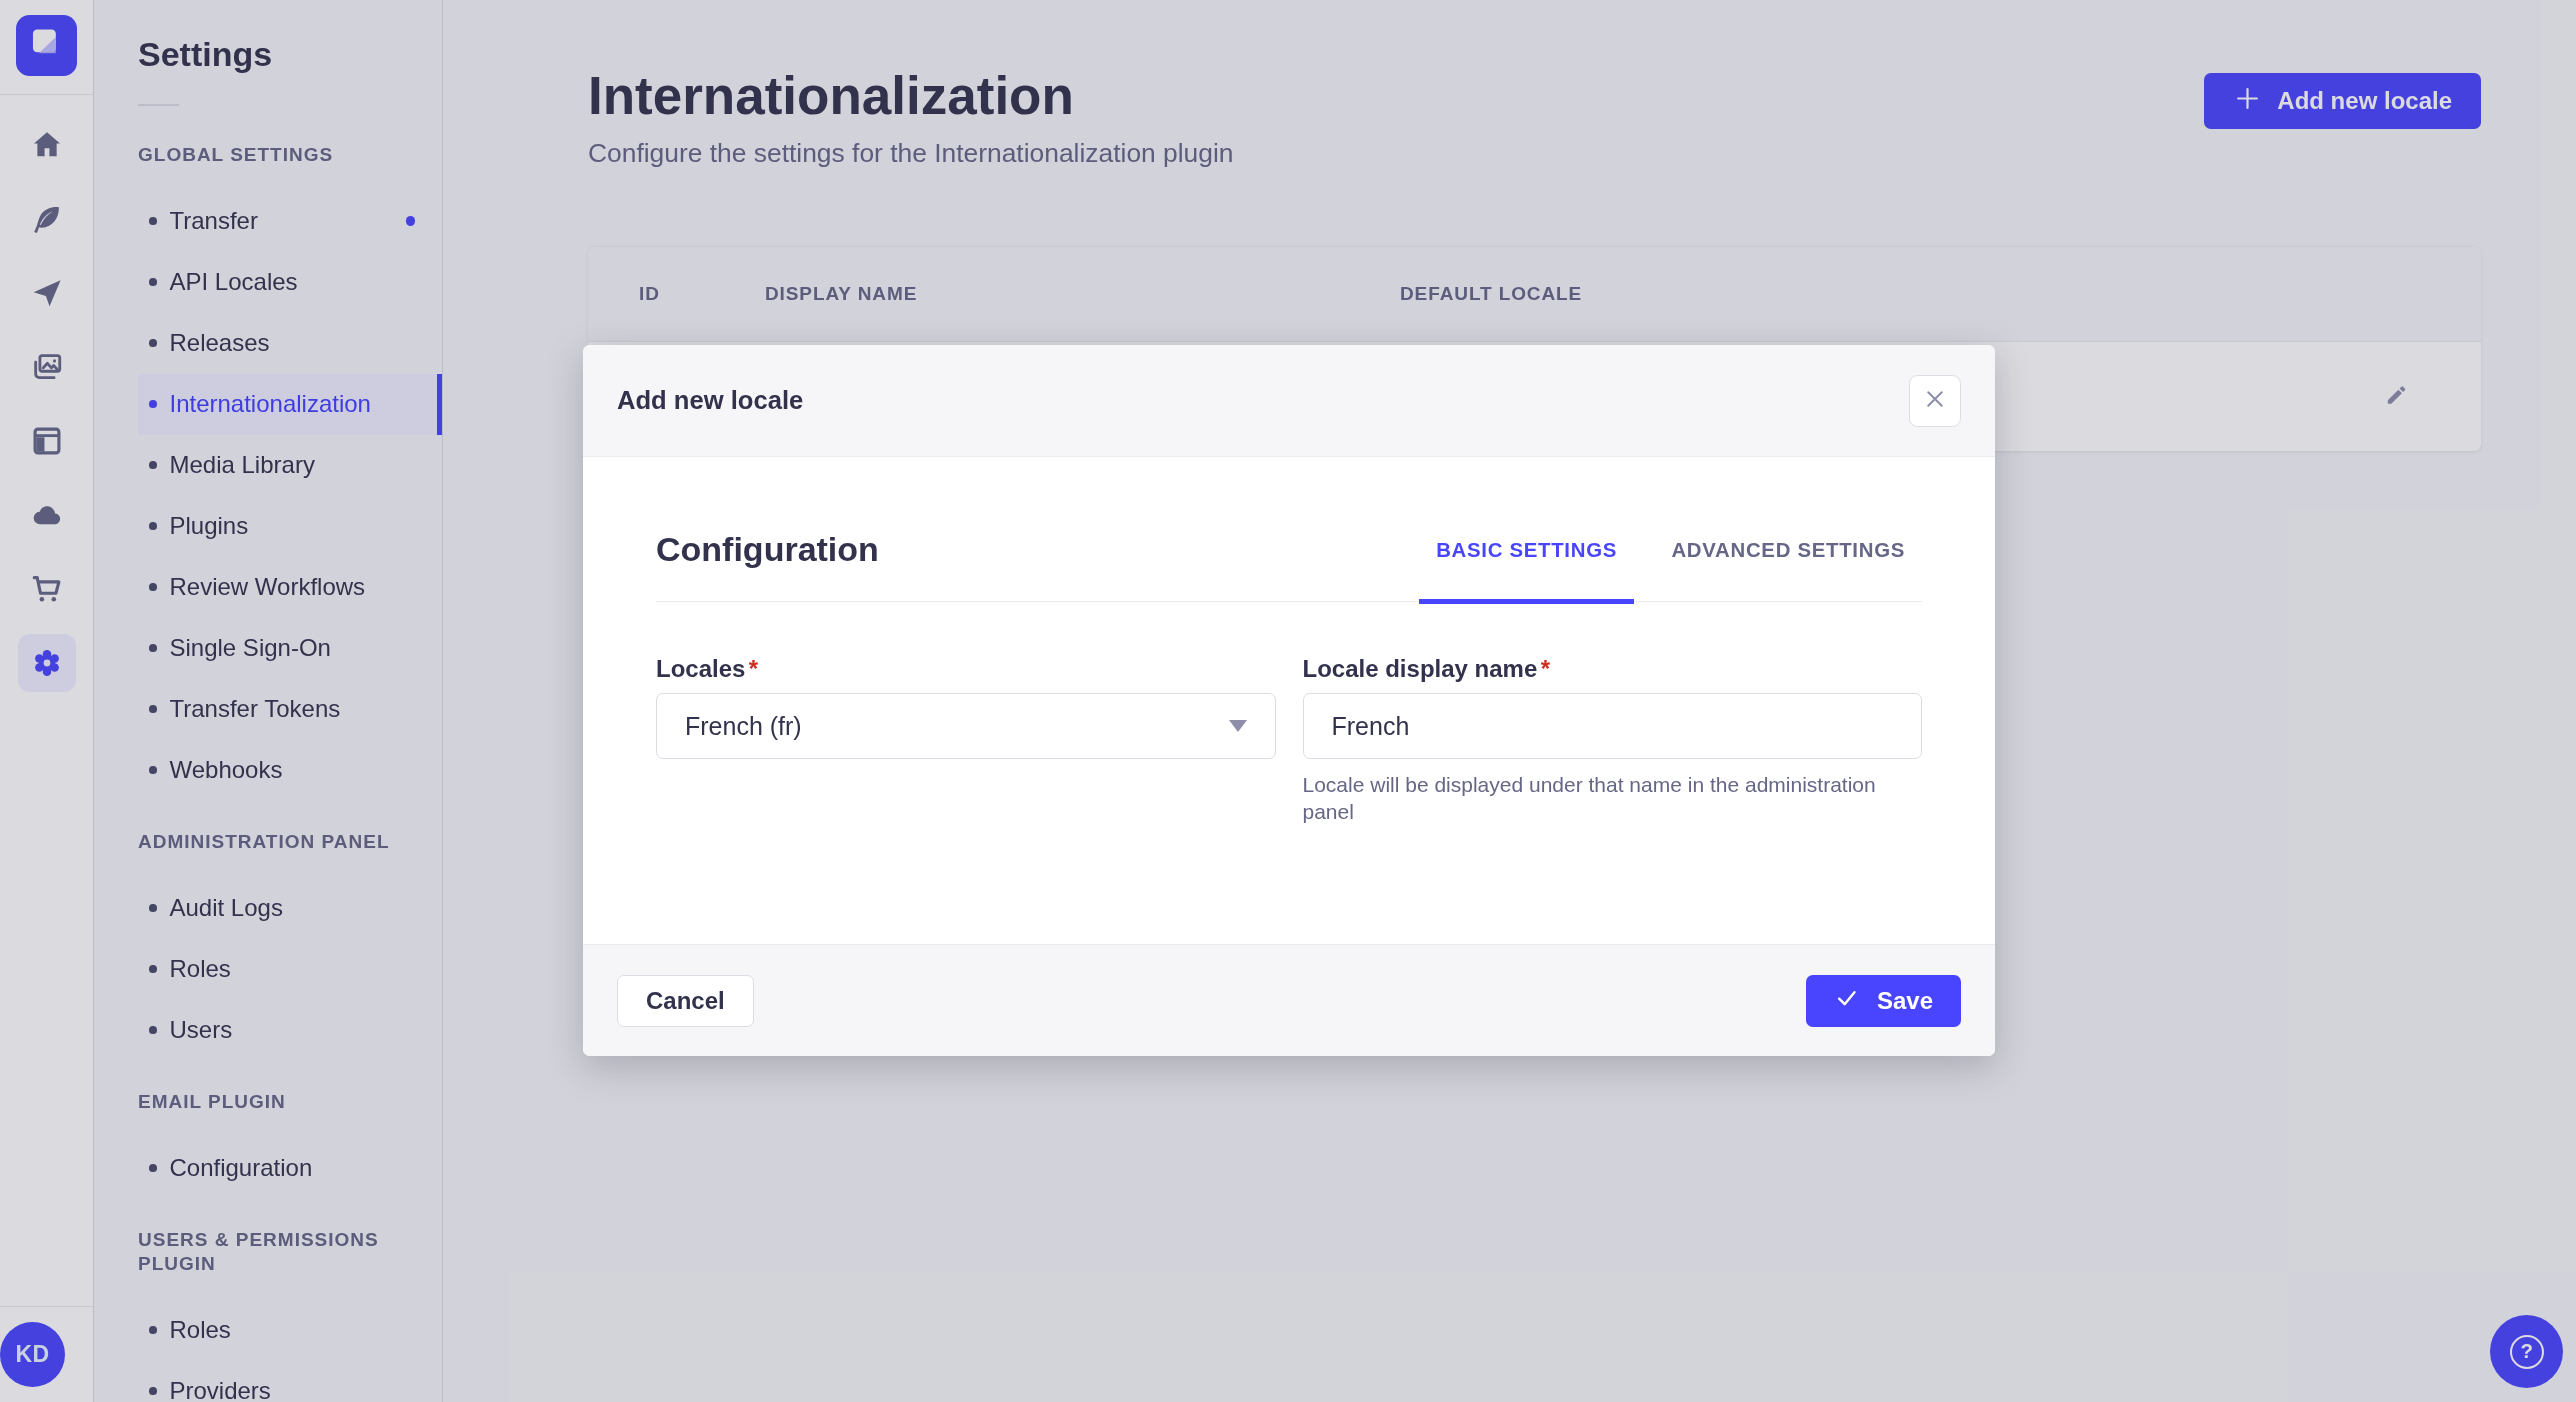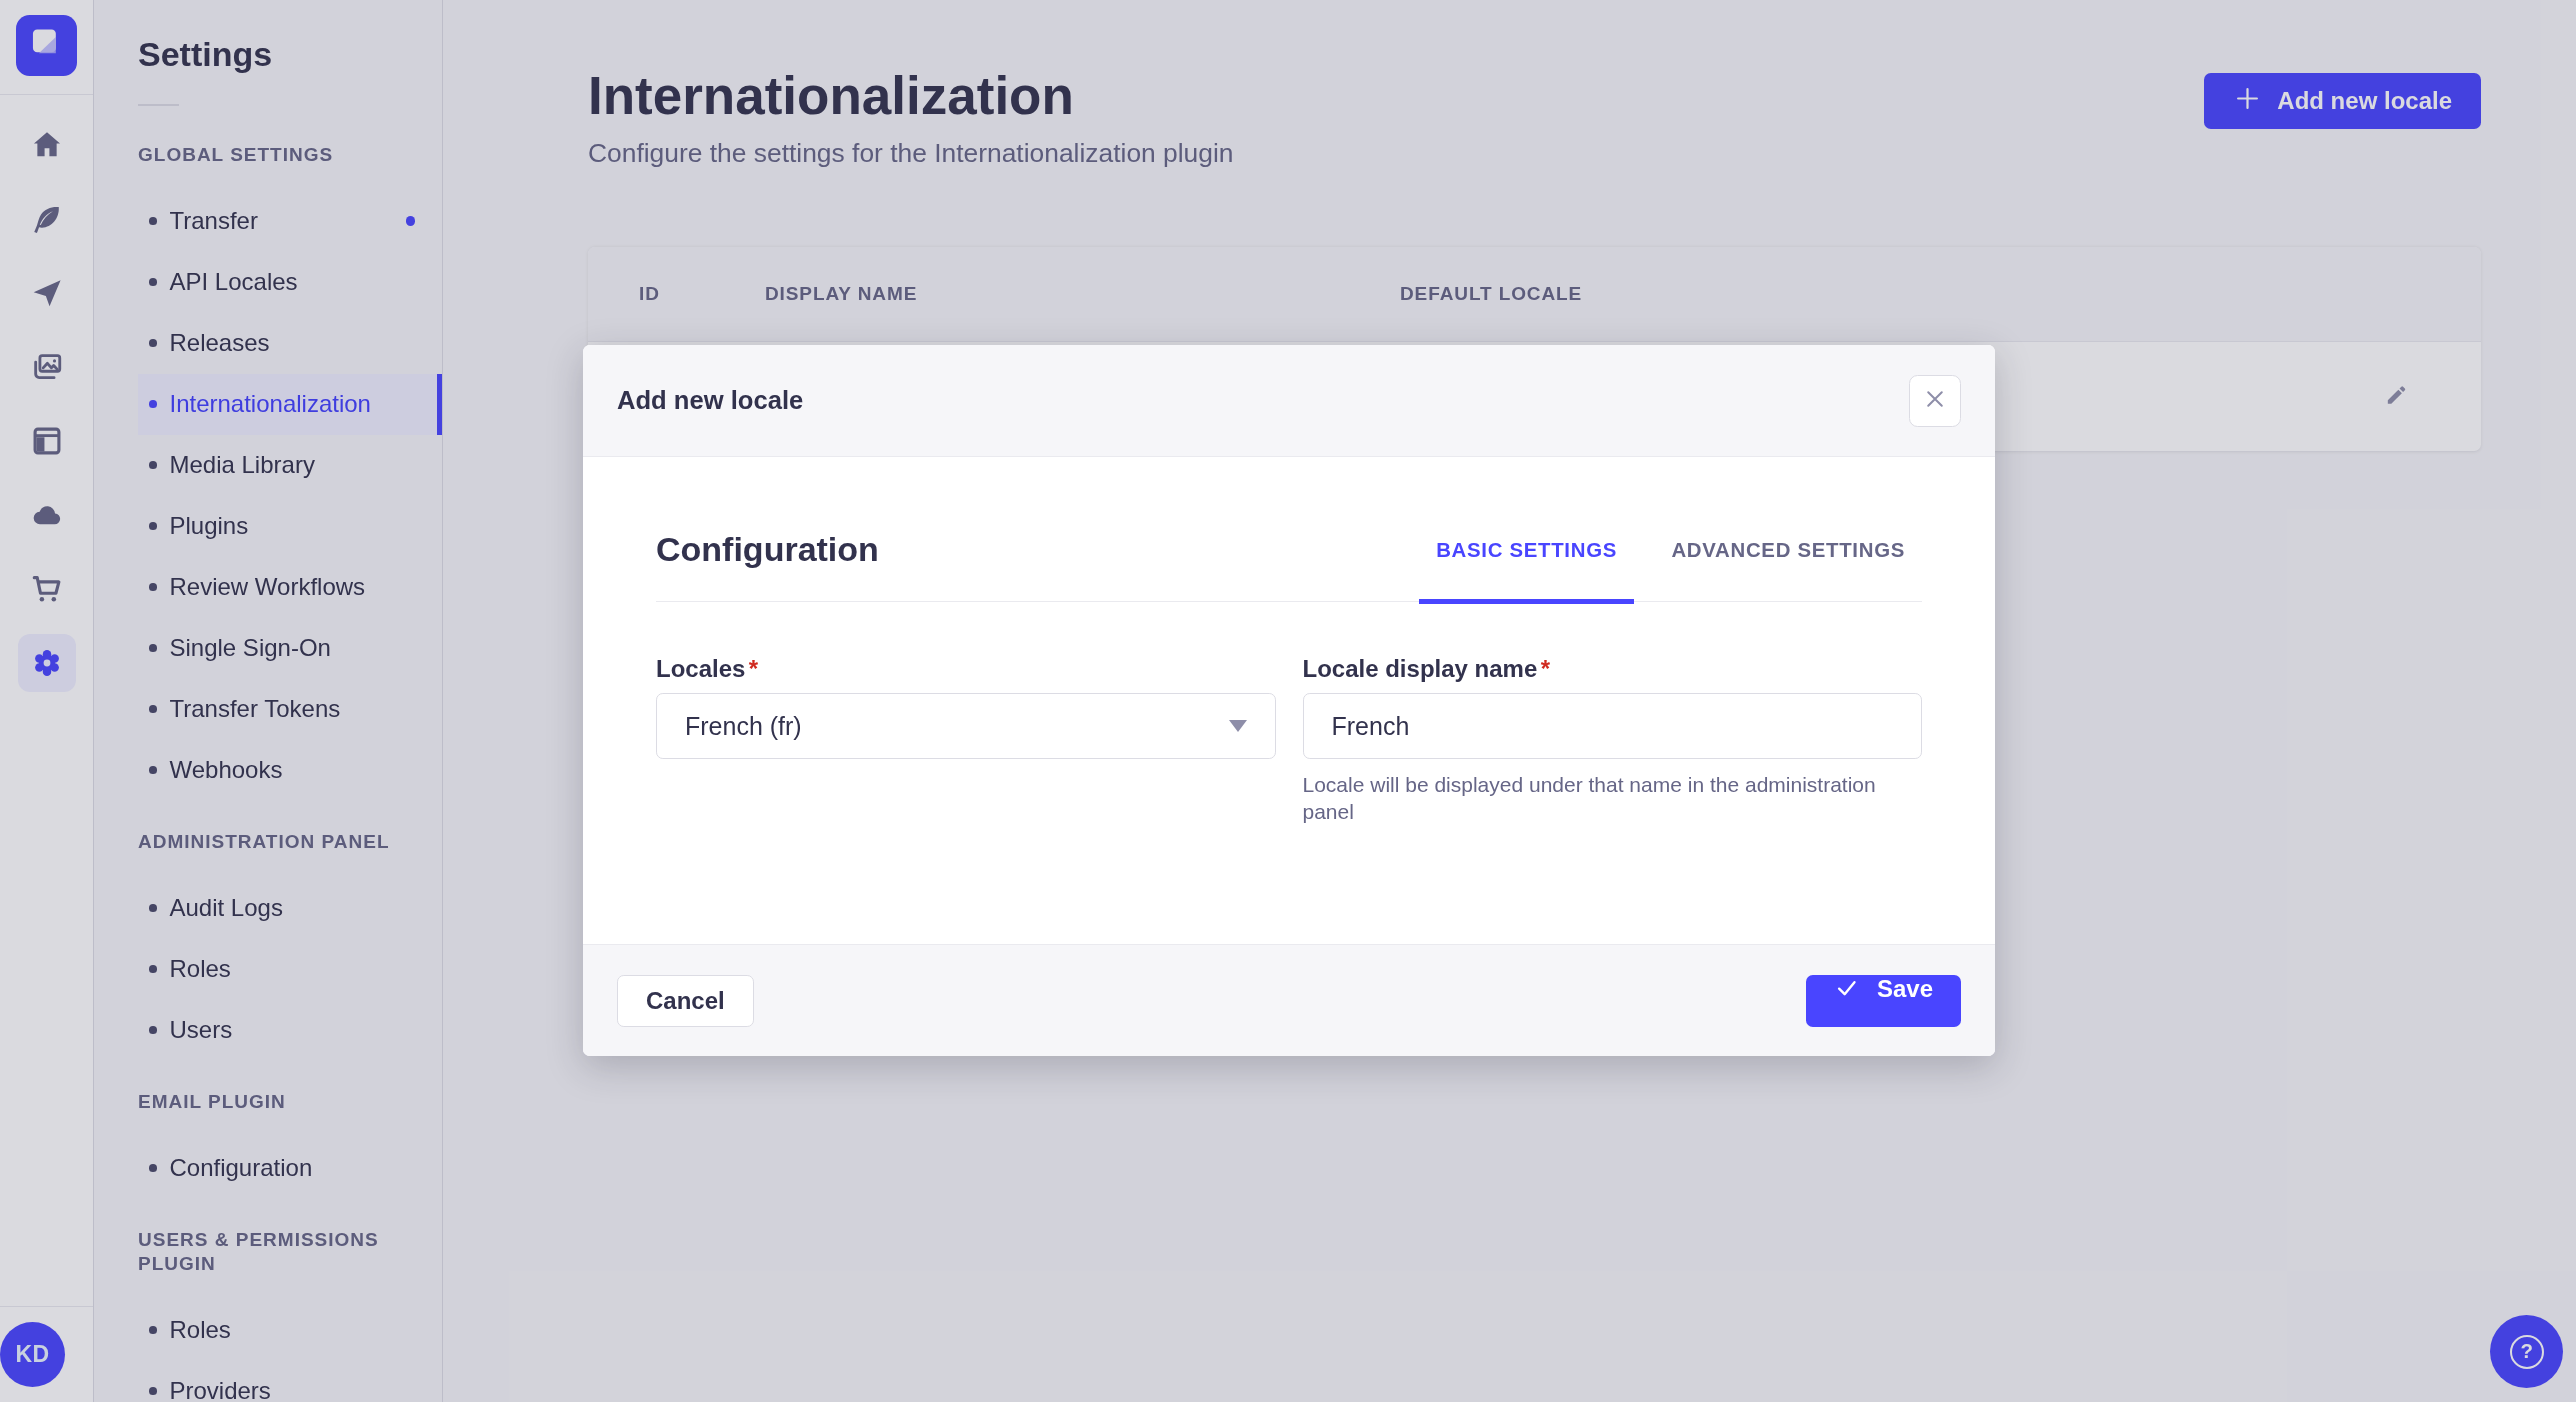--- a/index.html
+++ b/index.html
@@ -65,21 +65,21 @@
   .tab.active::after { content:""; position:absolute; left:0; right:0; bottom:-42px; height:4.3px; background:#4945ff; }
   .form-grid { display:grid; grid-template-columns:1fr 1fr; column-gap:27px; padding-top:53px; }
   .field-label { font-size:24px; font-weight:600; color:#32324d; }
   .req { color:#d02b20; margin-left:3.4px; }
   .control { margin-top:10.2px; height:66px; border:0.9px solid #dcdce4; border-radius:6.8px; background:#fff; display:flex; align-items:center; justify-content:space-between; padding:0 28px; font-size:25px; color:#32324d; width:100%; cursor:pointer; }
   input.control { font-family:inherit; outline:none; cursor:text; }
   .caret { width:0; height:0; border-left:9.4px solid transparent; border-right:9.4px solid transparent; border-top:12px solid #8e8ea9; flex:none; }
   .hint { margin-top:12px; font-size:21px; line-height:1.3; color:#666687; max-width:618px; }
   .modal-footer { height:112px; flex:none; background:#f6f6f9; border-top:0.9px solid #eaeaef; border-radius:0 0 6.8px 6.8px; display:flex; align-items:center; justify-content:space-between; padding:0 34px; }
   .btn-secondary { height:52px; padding:0 28px; background:#fff; border:0.9px solid #dcdce4; border-radius:6.8px; font-family:inherit; font-size:24px; font-weight:600; color:#32324d; cursor:pointer; }
-  .btn-primary { height:52px; padding:0 28px; background:#4945ff; border:none; border-radius:6.8px; font-family:inherit; font-size:24px; font-weight:600; color:#fff; display:flex; align-items:flex-start; gap:17px; cursor:pointer; }
+  .btn-primary { height:52px; padding:0 28px; background:#4945ff; border:none; border-radius:6.8px; font-family:inherit; font-size:24px; font-weight:600; color:#fff; display:flex; align-items:center; gap:17px; cursor:pointer; }
 </style>
 </head>
 <body>
 
 <div class="stage">
 
   <aside class="rail">
     <div class="logo-box">
       <span>
         <svg width="61" height="61" viewBox="0 0 72 72">

